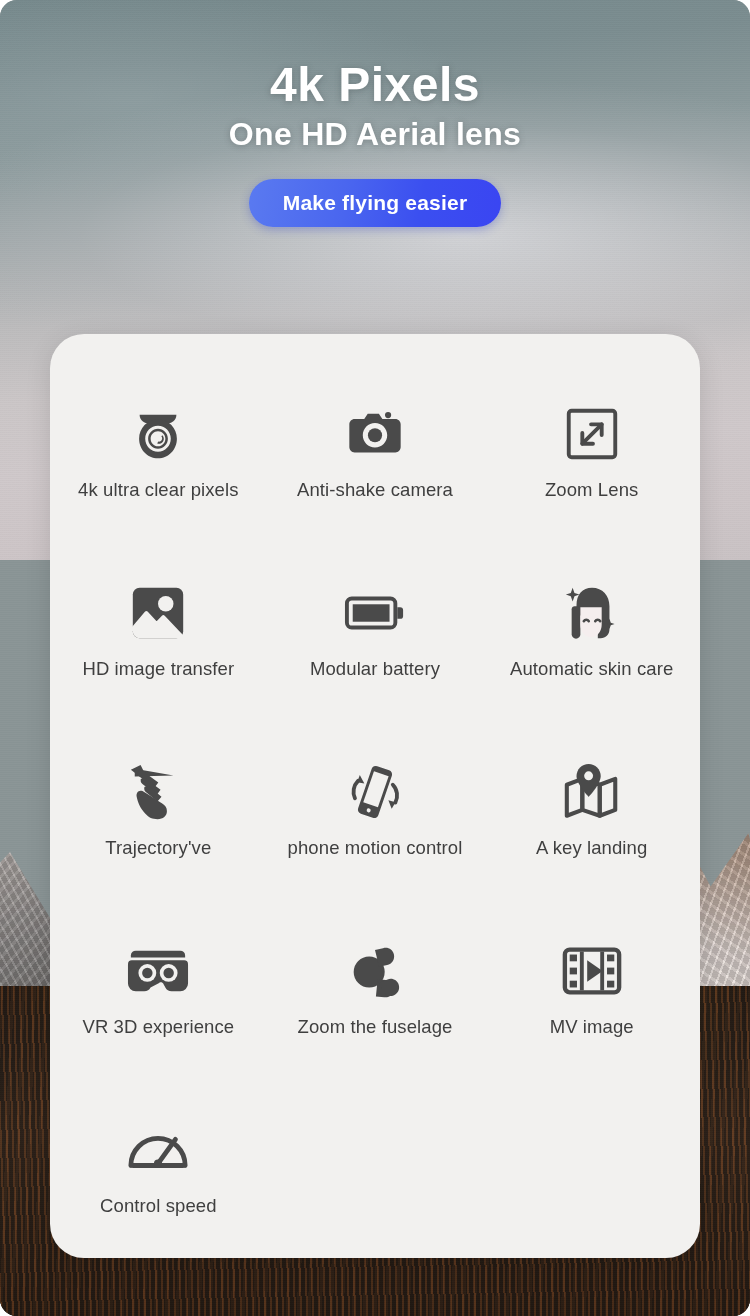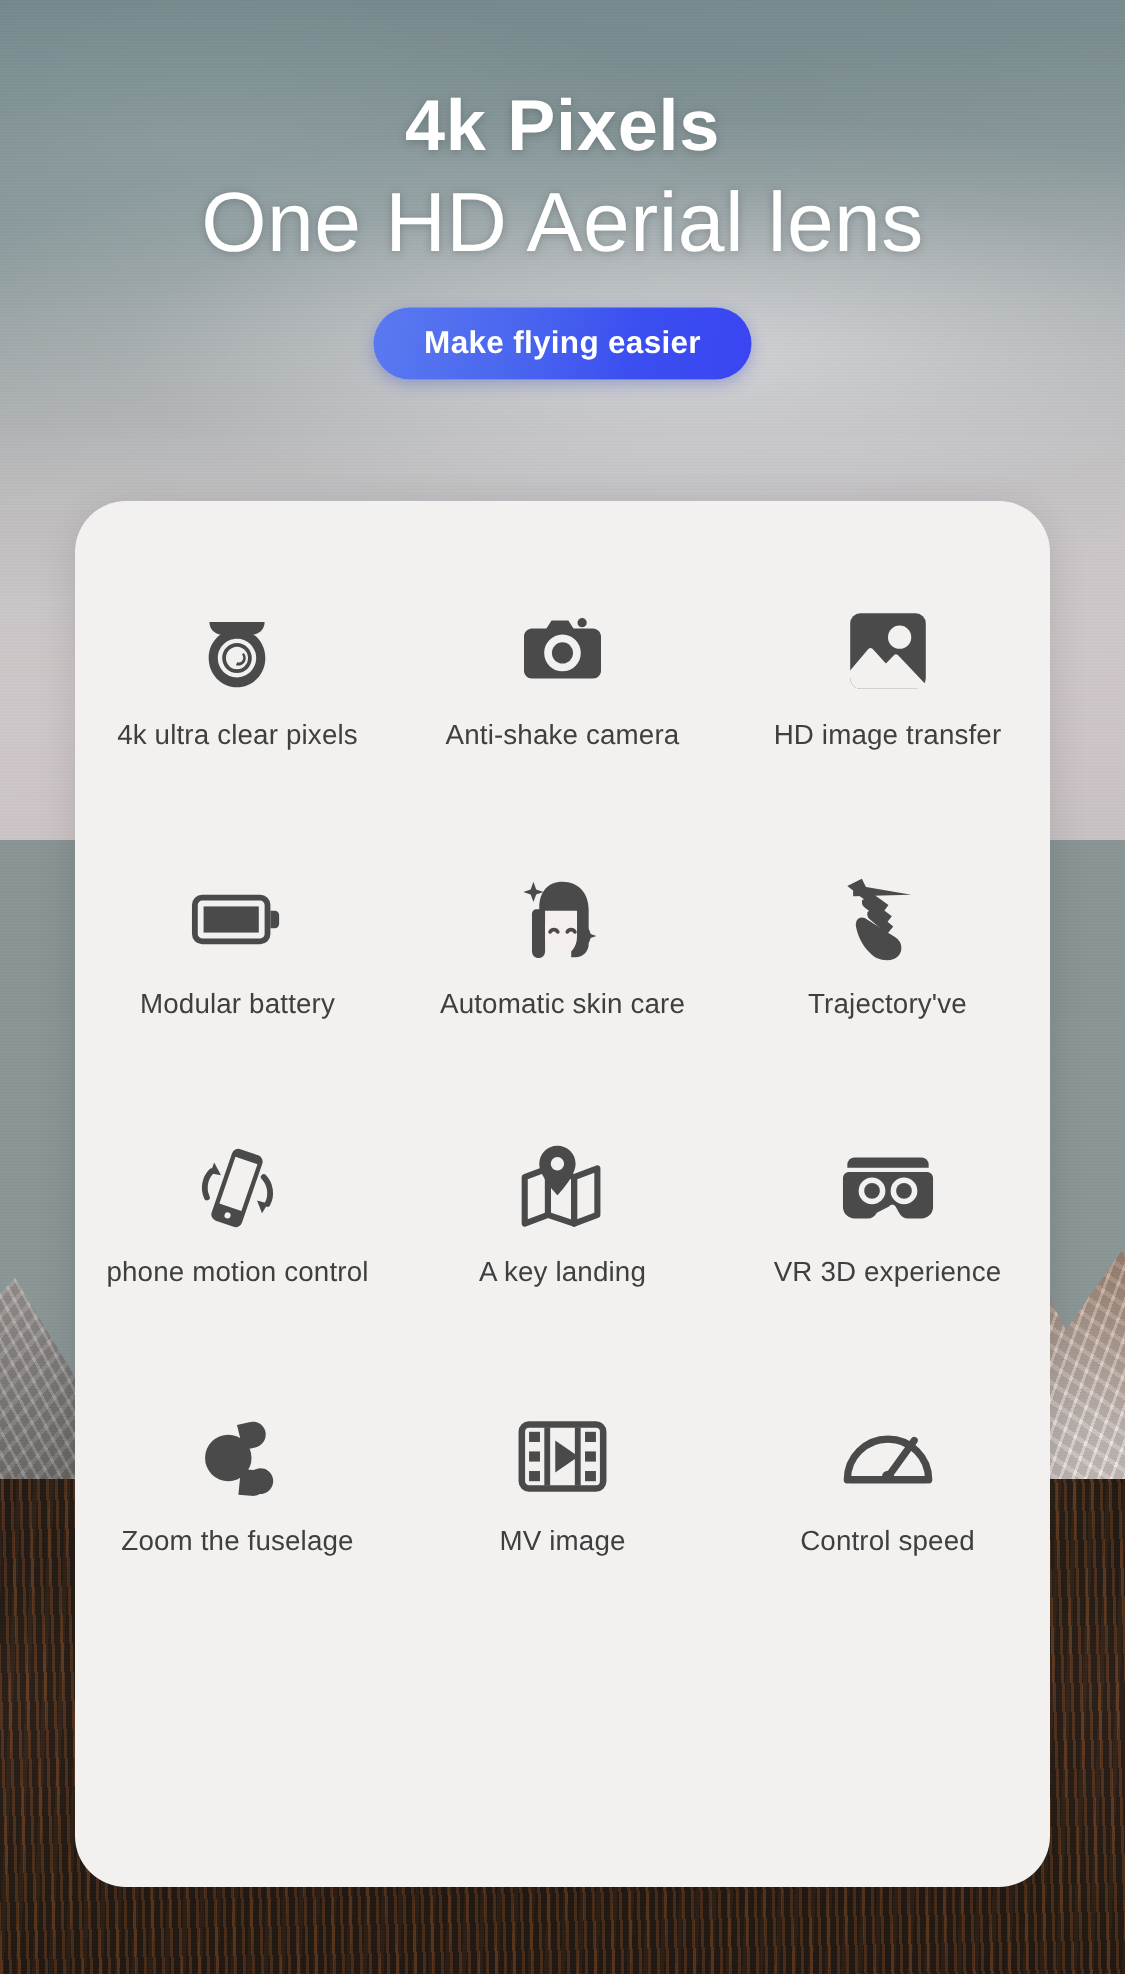--- a/index.html
+++ b/index.html
@@ -9,20 +9,21 @@
     font-family:"Liberation Sans", sans-serif;
     overflow:hidden;
   }
 
   
   .page {
     position:relative;
     width:750px; height:1316px;
     overflow:hidden;
     background:#8a9596;
+    border-radius:17px;
   }
 
   .bg-sky {
     position:absolute; left:0; top:0; width:750px; height:560px;
     background:
       radial-gradient(ellipse 700px 200px at 62% 42%, rgba(222,222,226,0.75) 0%, rgba(190,192,196,0.20) 55%, rgba(0,0,0,0) 78%),
       radial-gradient(ellipse 500px 150px at 18% 18%, rgba(150,165,168,0.55) 0%, rgba(0,0,0,0) 70%),
       linear-gradient(176deg,
         #76898c 0%,
         #7b8d90 12%,
@@ -100,21 +101,21 @@
   
   .header { position:absolute; left:0; top:0; width:750px; text-align:center; }
   .title-main {
     margin-top:60px;
     font-size:48px; font-weight:bold; color:#ffffff;
     letter-spacing:0.5px; line-height:1.05;
     text-shadow:0 1px 6px rgba(60,70,72,0.35);
   }
   .title-sub {
     margin-top:7px;
-    font-size:56px; font-weight:400; color:#ffffff;
+    font-size:32px; font-weight:700; color:#ffffff;
     letter-spacing:0.3px; line-height:1.1;
     text-shadow:0 1px 6px rgba(60,70,72,0.35);
   }
   .cta-wrap { margin-top:26px; display:flex; justify-content:center;align-items:center; }
   .cta-button {
     display:inline-flex; align-items:center; justify-content:center;
     height:48px; padding:0 34px;
     border:none; border-radius:26px;
     background:linear-gradient(100deg, #5a7af0 0%, #4a66ef 38%, #3b4ff0 68%, #3a45f2 100%);
     color:#ffffff; font-size:21px; font-weight:600;
@@ -192,20 +193,31 @@
         <span class="feature-icon">
           <svg viewBox="0 0 64 64" fill="#4a4a4a">
             <circle cx="45.5" cy="12.5" r="3.2"></circle>
             <path d="M24.5 11h11.5l3.6 5.5H53c3.1 0 5.5 2.5 5.5 5.6v23.4c0 3.1-2.4 5.5-5.5 5.5H11c-3.1 0-5.5-2.4-5.5-5.5V22.1c0-3.1 2.4-5.6 5.5-5.6h9.9zM32 20.6c-7 0-12.6 5.7-12.6 12.7S25 46 32 46s12.6-5.7 12.6-12.7S39 20.6 32 20.6z"></path>
             <circle cx="32" cy="33.3" r="7.3"></circle>
           </svg>
         </span>
         <span class="feature-label">Anti-shake camera</span>
       </div>
 
+      <div class="feature-cell">
+        <span class="feature-icon">
+          <svg viewBox="0 0 64 64" fill="none" stroke="#4a4a4a" stroke-width="4">
+            <rect x="8" y="8" width="48" height="48" rx="3"></rect>
+            <path d="M22 42L42 22" stroke-linecap="round"></path>
+            <path d="M31 22h11v11" stroke-linecap="round" stroke-linejoin="round"></path>
+            <path d="M33 42H22V31" stroke-linecap="round" stroke-linejoin="round"></path>
+          </svg>
+        </span>
+        <span class="feature-label">Zoom Lens</span>
+      </div>
 
       <div class="feature-cell">
         <span class="feature-icon">
           <svg viewBox="0 0 64 64">
             <path d="M13 6h38a7 7 0 0 1 7 7v38a7 7 0 0 1-7 7H13a7 7 0 0 1-7-7V13a7 7 0 0 1 7-7z" fill="#4a4a4a"></path>
             <circle cx="40" cy="22.5" r="8" fill="#f2f1ef"></circle>
             <path d="M6 47l14-16 10 11 7-7 21 23v0H13a7 7 0 0 1-7-7z" fill="#f2f1ef"></path>
             <path d="M6 48.5l14-16.5 10.5 11.5 7-7.2L59 59" fill="none" stroke="#f2f1ef" stroke-width="4" stroke-linejoin="round" stroke-linecap="round"></path>
           </svg>
         </span>

